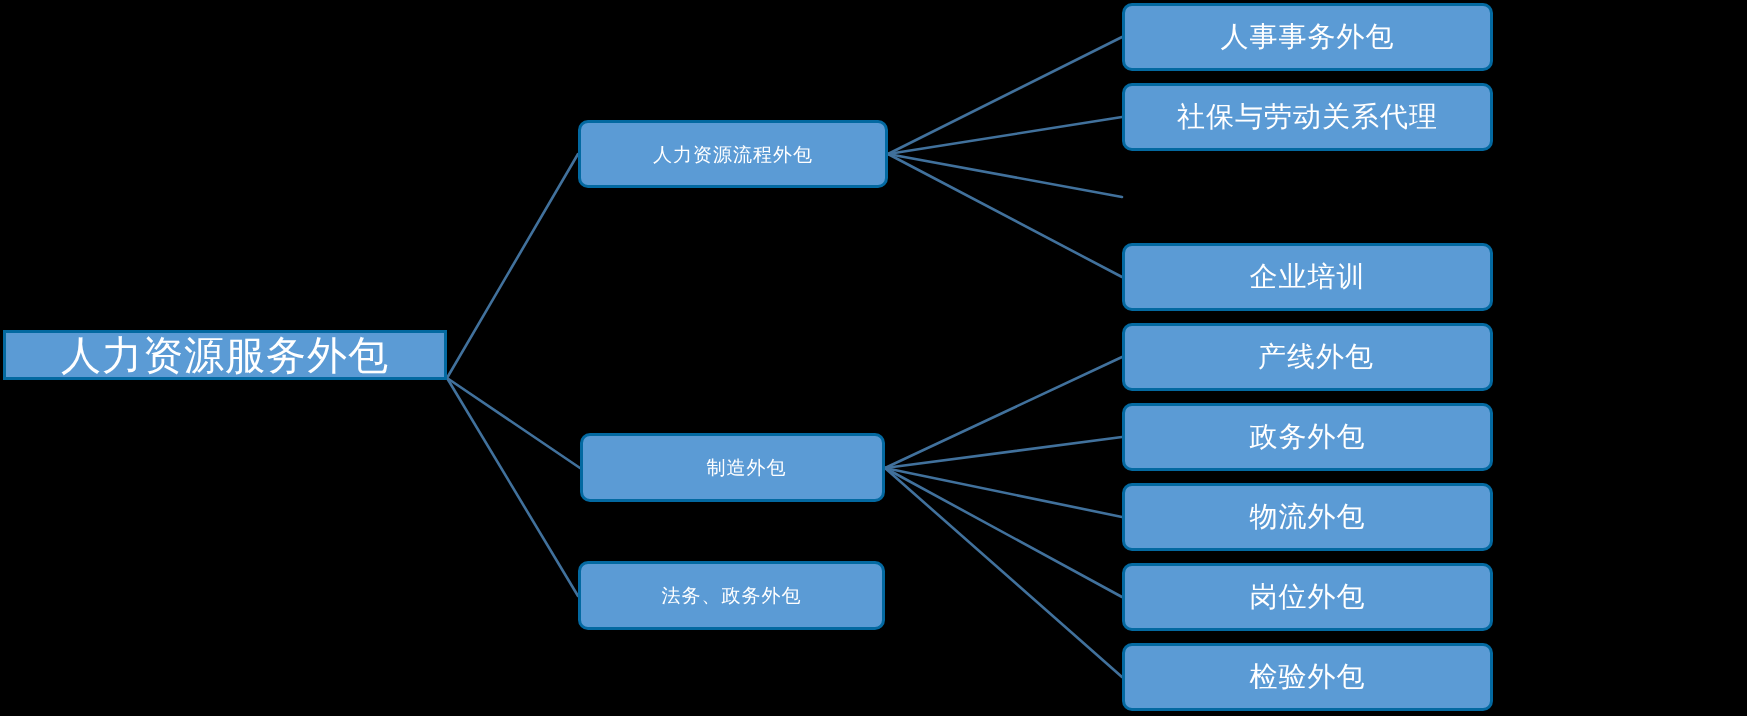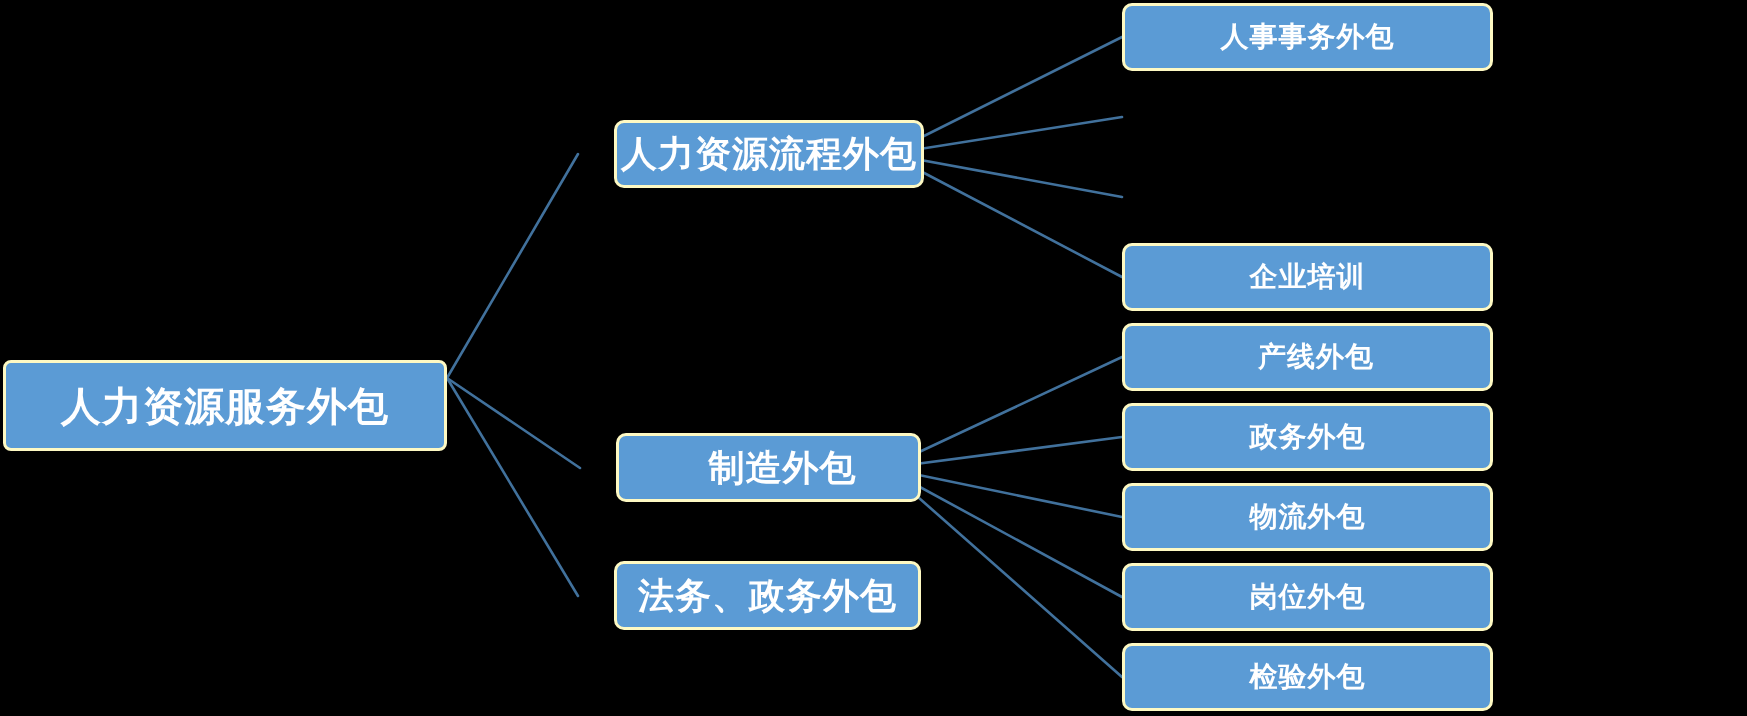--- a/index.html
+++ b/index.html
@@ -24,37 +24,37 @@
   }
   .connectors line {
     stroke: #41719C;
     stroke-width: 2.6;
     stroke-linecap: round;
   }
   .node {
     position: absolute;
     box-sizing: border-box;
     background: #5B9BD5;
-    border: 3px solid #fef9c3;
+    border: 3px solid #0369a1;
     border-radius: 10px;
     color: #FFFFFF;
-    font-weight: bold;
+    font-weight: normal;
     display: flex;
     align-items: center;
     justify-content: center;
     text-align: center;
     line-height: 1.1;
     letter-spacing: 1px;
   }
   .node-root {
-    left: 3px; top: 360px; width: 444px; height: 91px;
+    left: 3px; top: 330px; width: 444px; height: 50px;
     font-size: 40px;
-    border-radius: 8px;
+    border-radius: 0;
   }
-  .node-branch { font-size: 36px; margin-left: 36px; }
+  .node-branch { font-size: 19px; }
   .node-branch-0 { left: 578px; top: 120px; width: 310px; height: 68px; }
   .node-branch-1 { left: 580px; top: 433px; width: 305px; height: 69px; padding-left: 28px; }
   .node-branch-2 { left: 578px; top: 561px; width: 307px; height: 69px; }
   .node-leaf {
     left: 1122px; width: 371px; height: 68px;
     font-size: 28px;
   }
   .node-leaf-0 { top: 3px; }
   .node-leaf-1 { top: 83px; }
   .node-leaf-2 { top: 163px; }
@@ -91,20 +91,21 @@
   <div class="node node-root">人力资源服务外包</div>
 
   <div class="node node-branch node-branch-0">人力资源流程外包</div>
 
   <div class="node node-branch node-branch-1">制造外包</div>
 
   <div class="node node-branch node-branch-2">法务、政务外包</div>
 
   <div class="node node-leaf node-leaf-0">人事事务外包</div>
 
+  <div class="node node-leaf node-leaf-1">社保与劳动关系代理</div>
 
 
   <div class="node node-leaf node-leaf-3">企业培训</div>
 
   <div class="node node-leaf node-leaf-4">产线外包</div>
 
   <div class="node node-leaf node-leaf-5">政务外包</div>
 
   <div class="node node-leaf node-leaf-6">物流外包</div>
 

